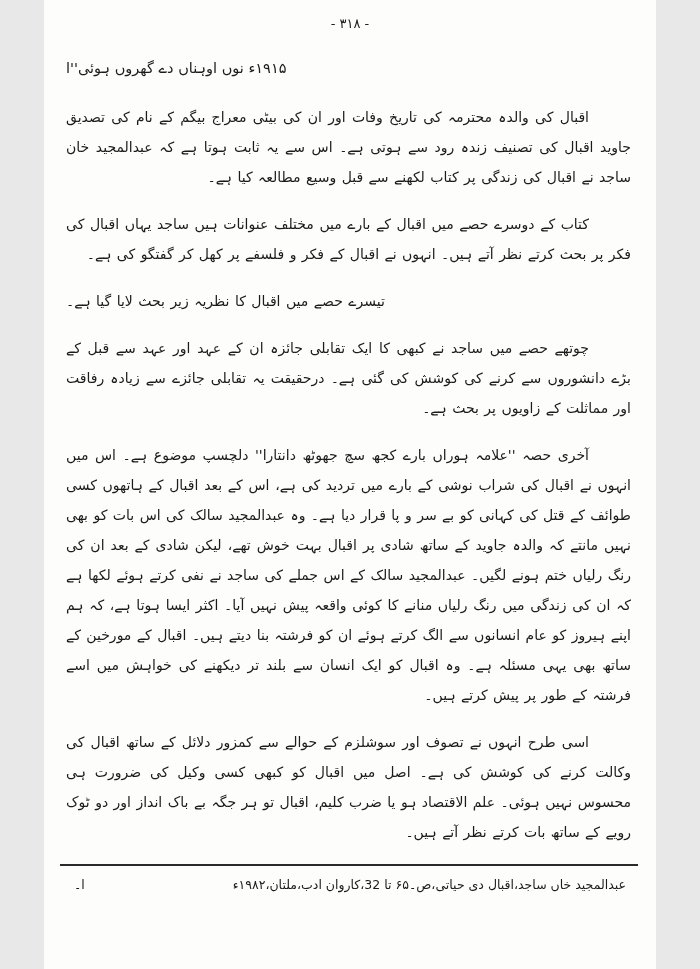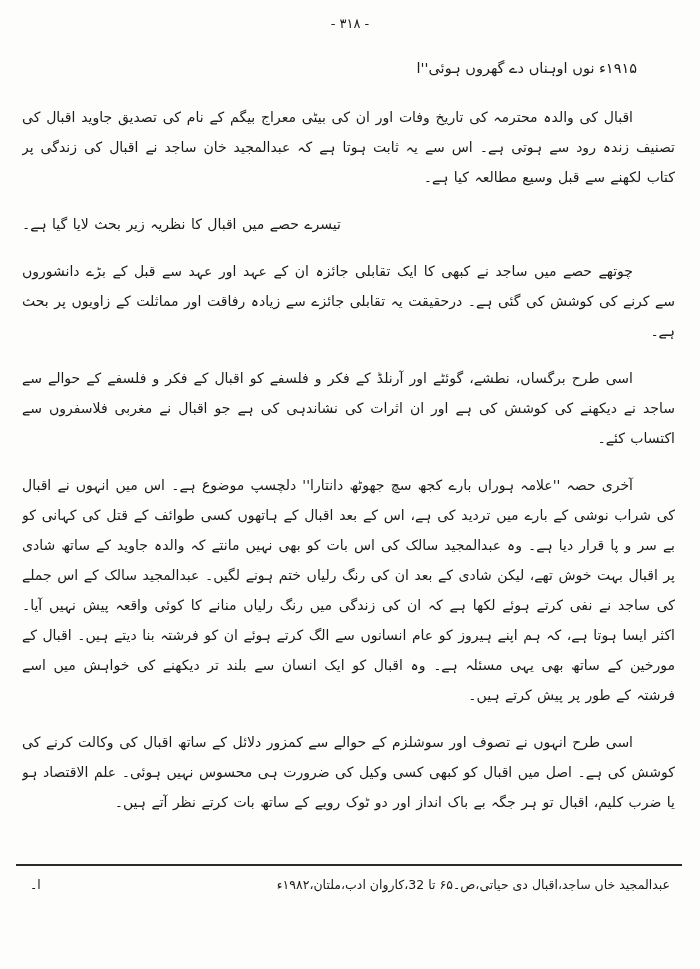--- a/index.html
+++ b/index.html
@@ -2,21 +2,21 @@
 <html lang="ur"><head>
 <meta charset="utf-8">
 <style>
   html, body {
     margin: 0;
     padding: 0;
     background: #e8e8e8;
   }
   .page {
     position: relative;
-    width: 700px;
+    width: 612px;
     height: 969px;
     margin: 0 auto;
     background: #fdfdfb;
     color: #1b1b1b;
     font-family: "DejaVu Sans", sans-serif;
     direction: rtl;
     overflow: hidden;
     box-sizing: border-box;
   }
   .page-number {
@@ -31,21 +31,21 @@
     position: absolute;
     top: 50px;
     right: 25px;
     left: 22px;
     bottom: 105px;
     overflow: hidden;
   }
   .opening-line {
     font-size: 14.5px;
     line-height: 28px;
-    text-align: right;
+    text-align: left;
     margin: 4px 38px 20px 0;
   }
   .para {
     font-size: 14px;
     line-height: 30px;
     text-align: justify;
     text-indent: 42px;
     margin: 0 0 17px 0;
     word-spacing: 1px;
   }
@@ -85,26 +85,26 @@
 <div class="page">
 
   <div class="page-number">- ۳۱۸ -</div>
 
   <div class="body-text">
 
     <p class="opening-line">۱۹۱۵ء نوں اوہناں دے گھروں ہوئی''ا</p>
 
     <p class="para">اقبال کی والدہ محترمہ کی تاریخ وفات اور ان کی بیٹی معراج بیگم کے نام کی تصدیق جاوید اقبال کی تصنیف زندہ رود سے ہوتی ہے۔ اس سے یہ ثابت ہوتا ہے کہ عبدالمجید خان ساجد نے اقبال کی زندگی پر کتاب لکھنے سے قبل وسیع مطالعہ کیا ہے۔</p>
 
+    <p class="para">کتاب کے دوسرے حصے میں اقبال کے بارے میں مختلف عنوانات ہیں ساجد یہاں اقبال کی فکر پر بحث کرتے نظر آتے ہیں۔ انہوں نے اقبال کے فکر و فلسفے پر کھل کر گفتگو کی ہے۔</p>
 
     <p class="para single">تیسرے حصے میں اقبال کا نظریہ زیر بحث لایا گیا ہے۔</p>
 
     <p class="para">چوتھے حصے میں ساجد نے کبھی کا ایک تقابلی جائزہ ان کے عہد اور عہد سے قبل کے بڑے دانشوروں سے کرنے کی کوشش کی گئی ہے۔ درحقیقت یہ تقابلی جائزے سے زیادہ رفاقت اور مماثلت کے زاویوں پر بحث ہے۔</p>
 
-    <p class="para">اسی طرح برگساں، نطشے، گوئٹے اور آرنلڈ کے فکر و فلسفے کو اقبال کے فکر و فلسفے کے حوالے سے ساجد نے دیکھنے کی کوشش کی ہے اور ان اثرات کی نشاندہی کی ہے جو اقبال نے مغربی فلاسفروں سے اکتساب کئے۔</p>
 
     <p class="para">آخری حصہ ''علامہ ہوراں بارے کجھ سچ جھوٹھ دانتارا'' دلچسپ موضوع ہے۔ اس میں انہوں نے اقبال کی شراب نوشی کے بارے میں تردید کی ہے، اس کے بعد اقبال کے ہاتھوں کسی طوائف کے قتل کی کہانی کو بے سر و پا قرار دیا ہے۔ وہ عبدالمجید سالک کی اس بات کو بھی نہیں مانتے کہ والدہ جاوید کے ساتھ شادی پر اقبال بہت خوش تھے، لیکن شادی کے بعد ان کی رنگ رلیاں ختم ہونے لگیں۔ عبدالمجید سالک کے اس جملے کی ساجد نے نفی کرتے ہوئے لکھا ہے کہ ان کی زندگی میں رنگ رلیاں منانے کا کوئی واقعہ پیش نہیں آیا۔ اکثر ایسا ہوتا ہے، کہ ہم اپنے ہیروز کو عام انسانوں سے الگ کرتے ہوئے ان کو فرشتہ بنا دیتے ہیں۔ اقبال کے مورخین کے ساتھ بھی یہی مسئلہ ہے۔ وہ اقبال کو ایک انسان سے بلند تر دیکھنے کی خواہش میں اسے فرشتہ کے طور پر پیش کرتے ہیں۔</p>
 
     <p class="para">اسی طرح انہوں نے تصوف اور سوشلزم کے حوالے سے کمزور دلائل کے ساتھ اقبال کی وکالت کرنے کی کوشش کی ہے۔ اصل میں اقبال کو کبھی کسی وکیل کی ضرورت ہی محسوس نہیں ہوئی۔ علم الاقتصاد ہو یا ضرب کلیم، اقبال تو ہر جگہ بے باک انداز اور دو ٹوک رویے کے ساتھ بات کرتے نظر آتے ہیں۔</p>
 
   </div>
 
   <div class="footnote-block">
     <div class="footnote-rule"></div>
     <div class="footnote-row">

